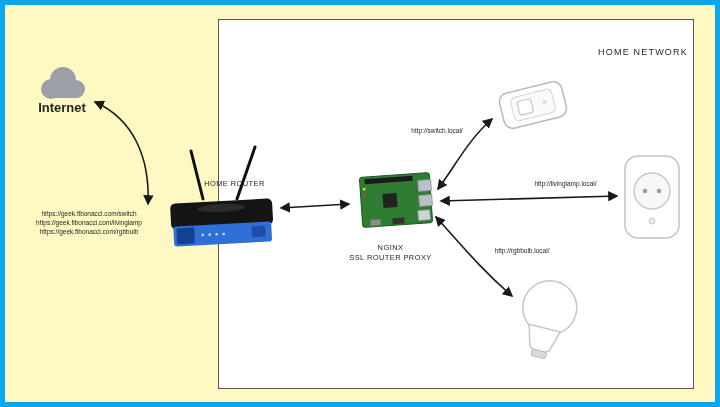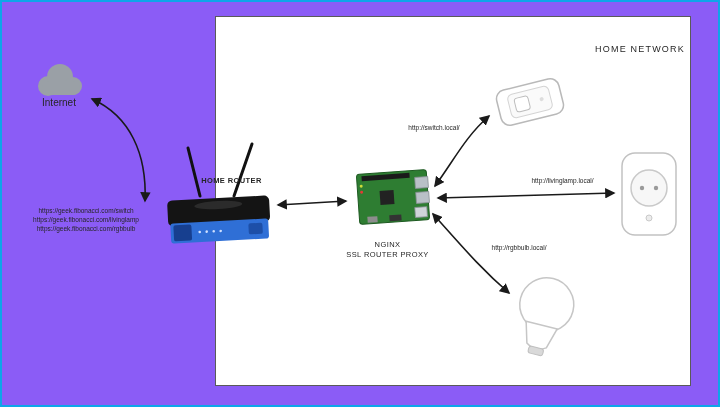--- a/index.html
+++ b/index.html
@@ -1,30 +1,30 @@
 <!DOCTYPE html>
 <html><head>
 <meta charset="utf-8">
 <style>
   html,body{margin:0;padding:0;background:#e9e9e9;}
   .canvas{
-    position:relative;width:720px;height:407px;background:#8b5cf6;
+    position:relative;width:720px;height:407px;background:#fef9c3;
     overflow:hidden;font-family:"Liberation Sans",sans-serif;
-    border:2px solid #0ea5e9;box-sizing:border-box;
+    border:5px solid #0ea5e9;box-sizing:border-box;
   }
   .net-box{
     position:absolute;left:213px;top:14px;width:476px;height:370px;
     border:1.5px solid #5a5a5a;box-sizing:border-box;background:#fff;
   }
   svg.layer{position:absolute;left:0;top:0;}
   .lbl{position:absolute;color:#262626;text-align:center;white-space:nowrap;}
   .lbl-home-network{left:578px;top:42px;width:120px;font-size:9px;letter-spacing:1.2px;}
-  .lbl-internet{left:28px;top:95px;width:58px;font-size:10px;}
+  .lbl-internet{left:28px;top:95px;width:58px;font-size:13px;font-weight:bold;}
   .lbl-client-urls{left:4px;top:204px;width:160px;font-size:6.5px;line-height:9px;}
-  .lbl-router{left:182px;top:174px;width:95px;font-size:7.5px;letter-spacing:.4px;font-weight:bold;}
+  .lbl-router{left:182px;top:174px;width:95px;font-size:7.5px;letter-spacing:.4px;}
   .lbl-proxy{left:318px;top:238px;width:135px;font-size:7.5px;line-height:10px;letter-spacing:.4px;}
   .lbl-switch{left:392px;top:122px;width:80px;font-size:6.5px;}
   .lbl-livinglamp{left:508px;top:175px;width:105px;font-size:6.5px;}
   .lbl-rgbbulb{left:474px;top:242px;width:86px;font-size:6.5px;}
 </style>
 </head>
 <body>
 
 <div class="canvas">
 

